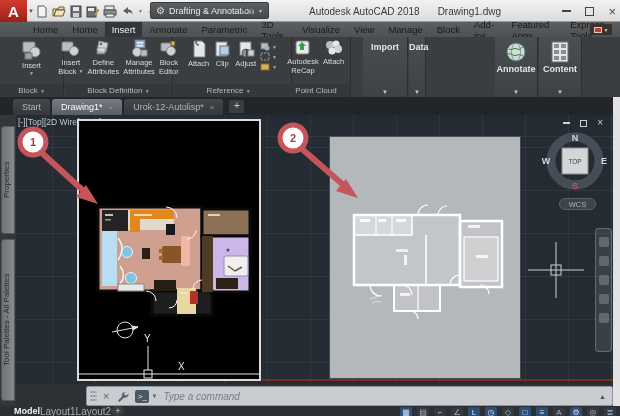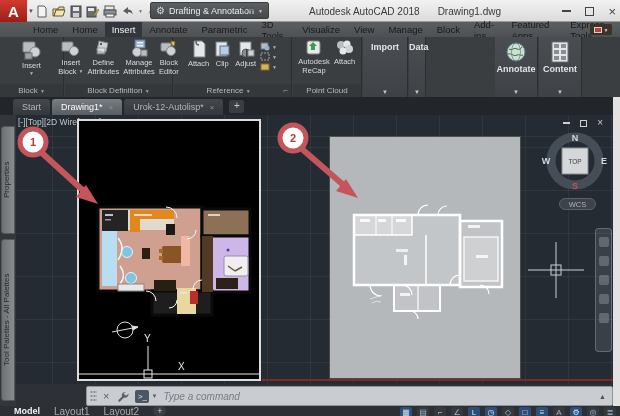--- a/index.html
+++ b/index.html
@@ -119,21 +119,21 @@
     font-size:8px; text-align:center; line-height:13px; margin-right:2px; }
   .cmd-car { font-size:6px; color:#5a6066; margin-right:6px; }
   .cmd-input { flex:1; border:none; outline:none; background:transparent; font-size:10px;
     font-style:italic; color:#4a5056; font-family:"Liberation Sans", sans-serif; }
   .cmd-input::placeholder { color:#767d84; font-style:italic; }
   .cmd-up { color:#4a5056; font-size:7px; margin-right:6px; }
 
   
   .statusbar { position:absolute; left:0; top:406px; width:620px; height:10px; background:#2c2f33;
     overflow:hidden; }
-  .sb-tabs { position:absolute; left:14px; top:0; display:flex; gap:14px; align-items:flex-start; }
+  .sb-tabs { position:absolute; left:14px; top:0; display:flex; align-items:flex-start; }
   .sb-model { color:#f2f3f4; font-size:9px; font-weight:bold; }
   .sb-layout { color:#a9adb1; font-size:10px; }
   .sb-plus { color:#c9ccd0; font-size:9px; background:#3a3e43; border-radius:5px; padding:0 4px; }
   .sb-icons { position:absolute; right:4px; top:1px; display:flex; gap:5px; }
   .sb-icons .ic { width:12px; height:14px; border-radius:2px; background:#35393e;
     color:#9fb8d4; font-size:8px; text-align:center; line-height:12px; }
   .sb-icons .ic.blue { background:#2d4f77; color:#cfe2f4; }
 
   svg text { font-family:"Liberation Sans", sans-serif; }
 </style>
@@ -332,21 +332,21 @@
               <svg width="10" height="9">
                 <rect x="1" y="2" width="8" height="6" fill="#d8b25a" stroke="#8a6a2a"></rect>
               </svg>
               <span>▼</span>
             </div>
         </div>
       </div>
       <div class="ptitle"><span>Reference</span> <span class="car">▼</span> <span style="float:right;margin-right:3px;color:#8a8e93;">⌐</span></div>
     </div>
 
-    <div class="panel" style="left:293px;width:69px;">
+    <div class="panel" style="left:282px;width:69px;">
       <div class="pbody">
         <div class="rbtn">
           <svg width="20" height="18">
               <rect x="3" y="2" width="13" height="13" rx="2" fill="#e8eae8" stroke="#7e8287"></rect>
               <path d="M7 11 v-4 h-2 l4 -4 4 4 h-2 v4z" fill="#3a9e4a"></path>
             </svg>
           <span>Autodesk</span>
           <span>ReCap</span>
         </div>
         <div class="rbtn">

